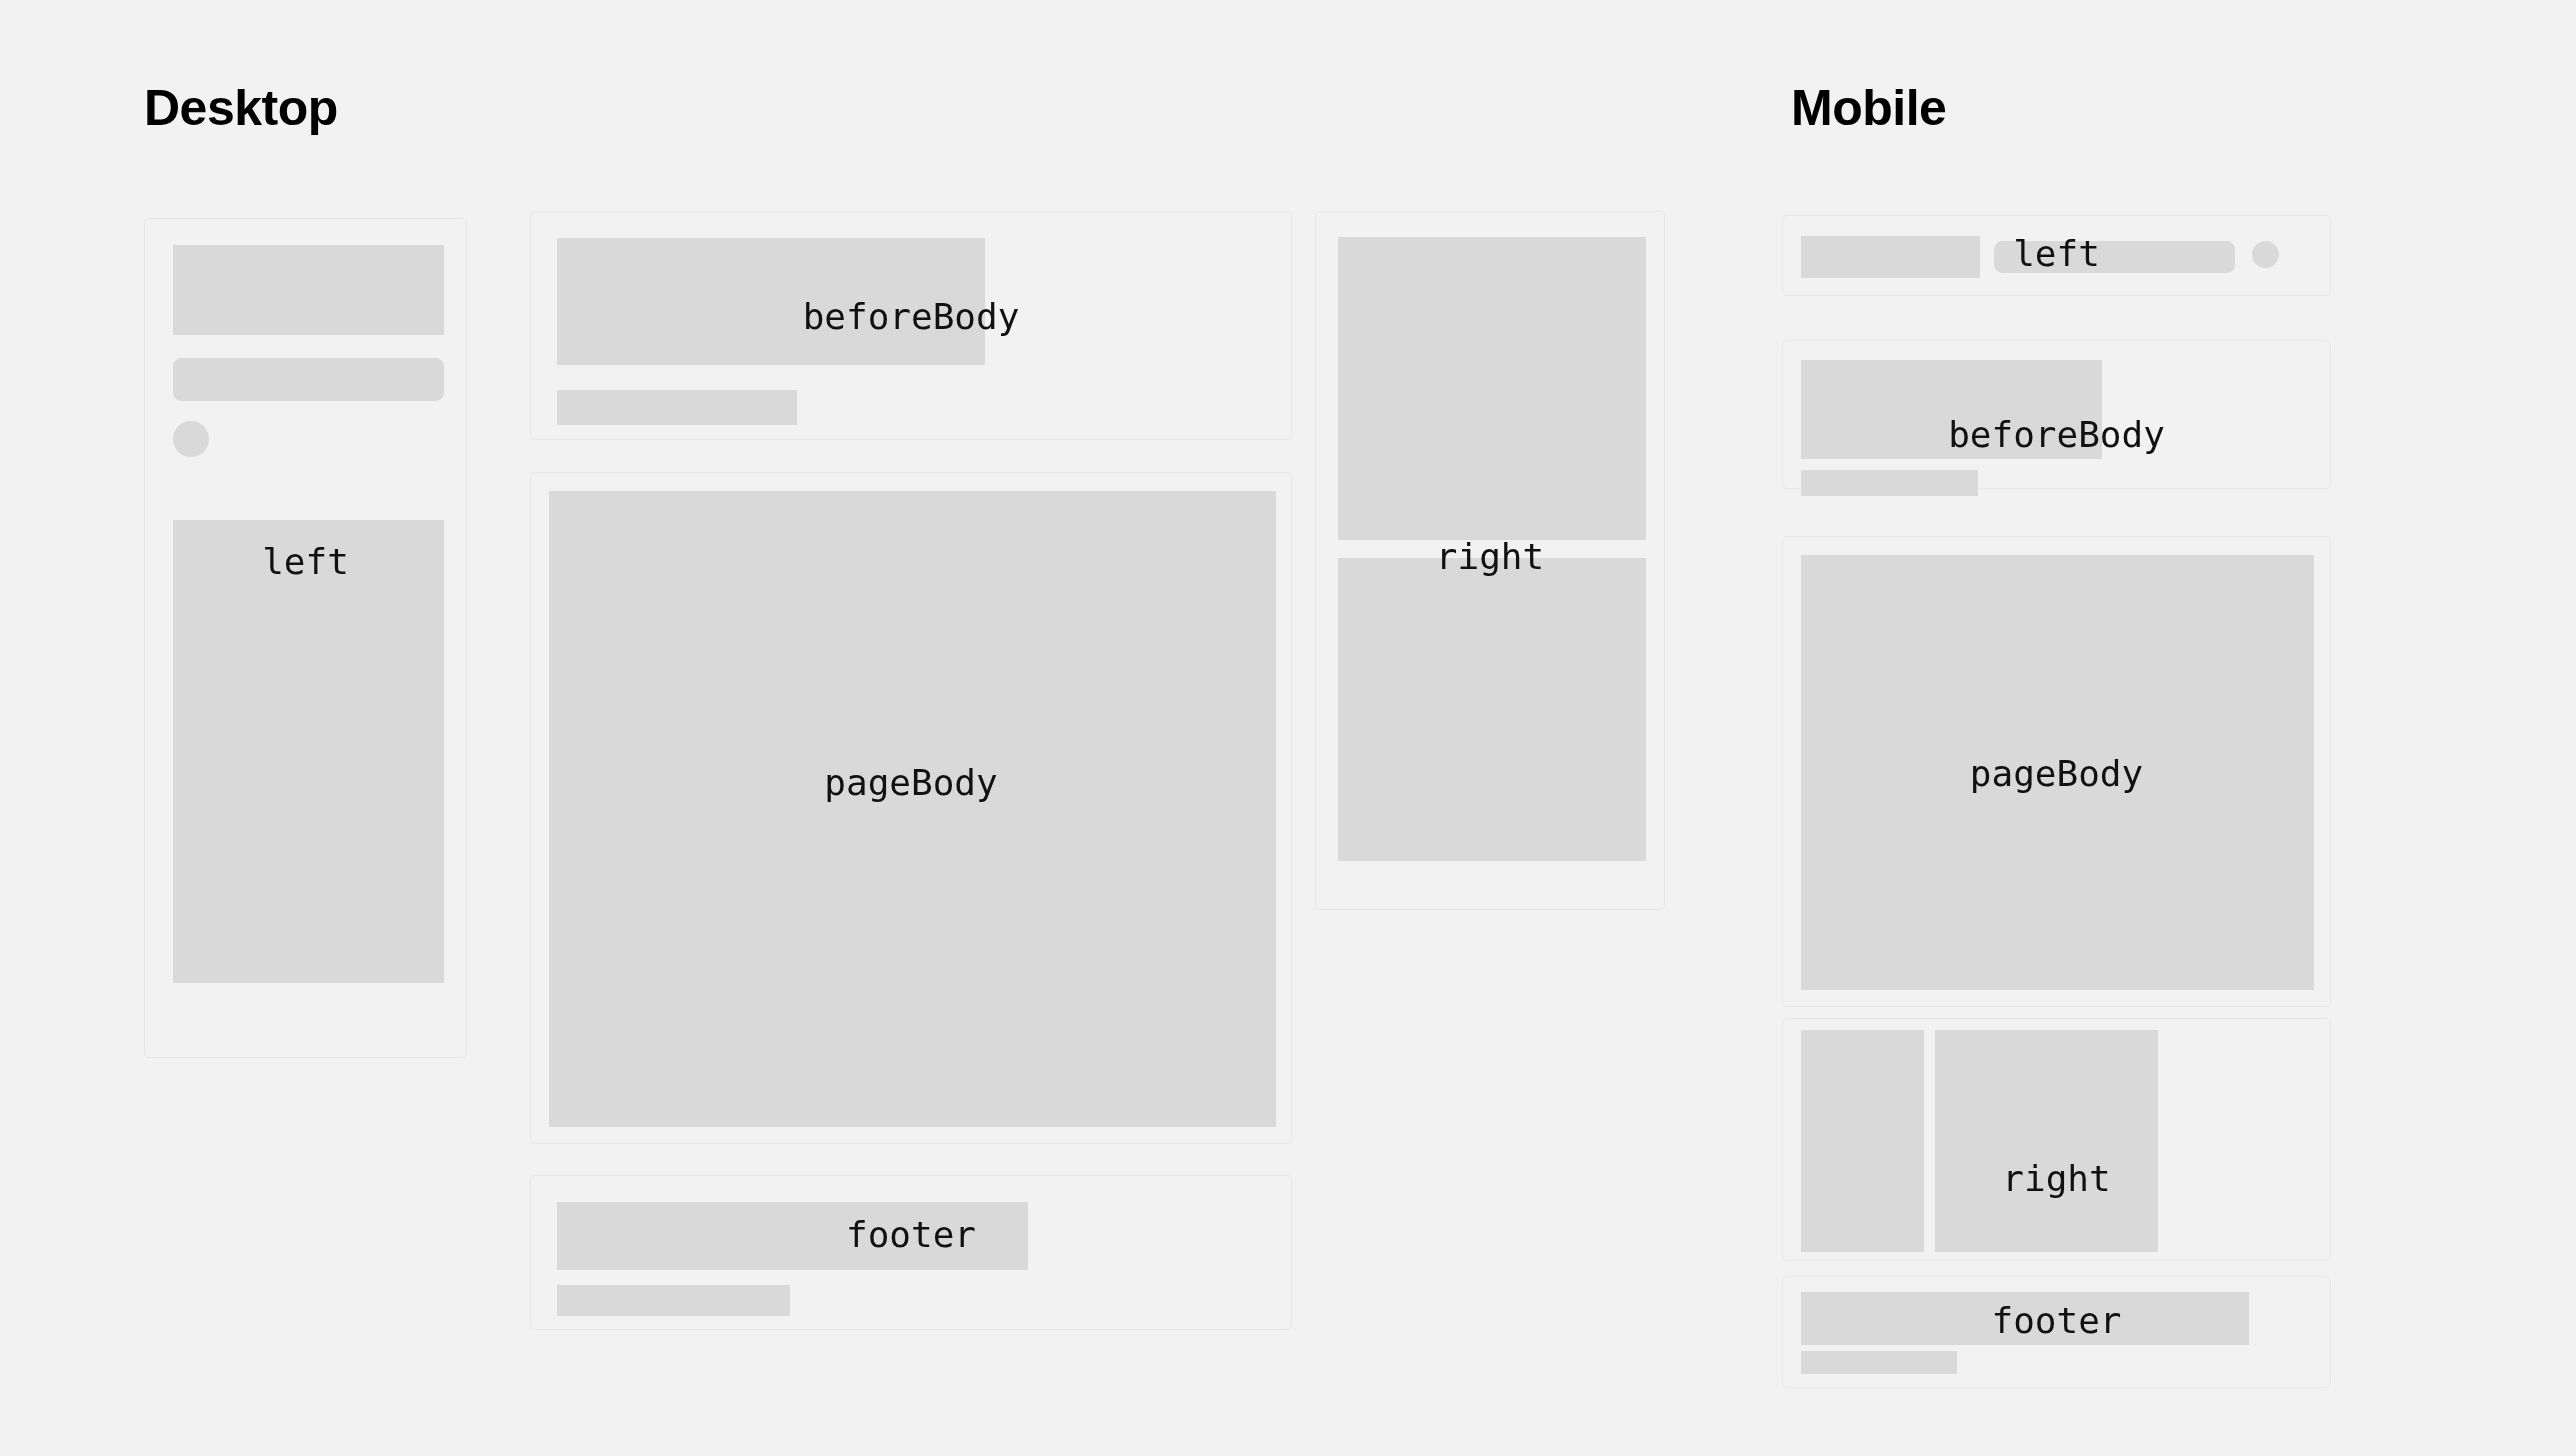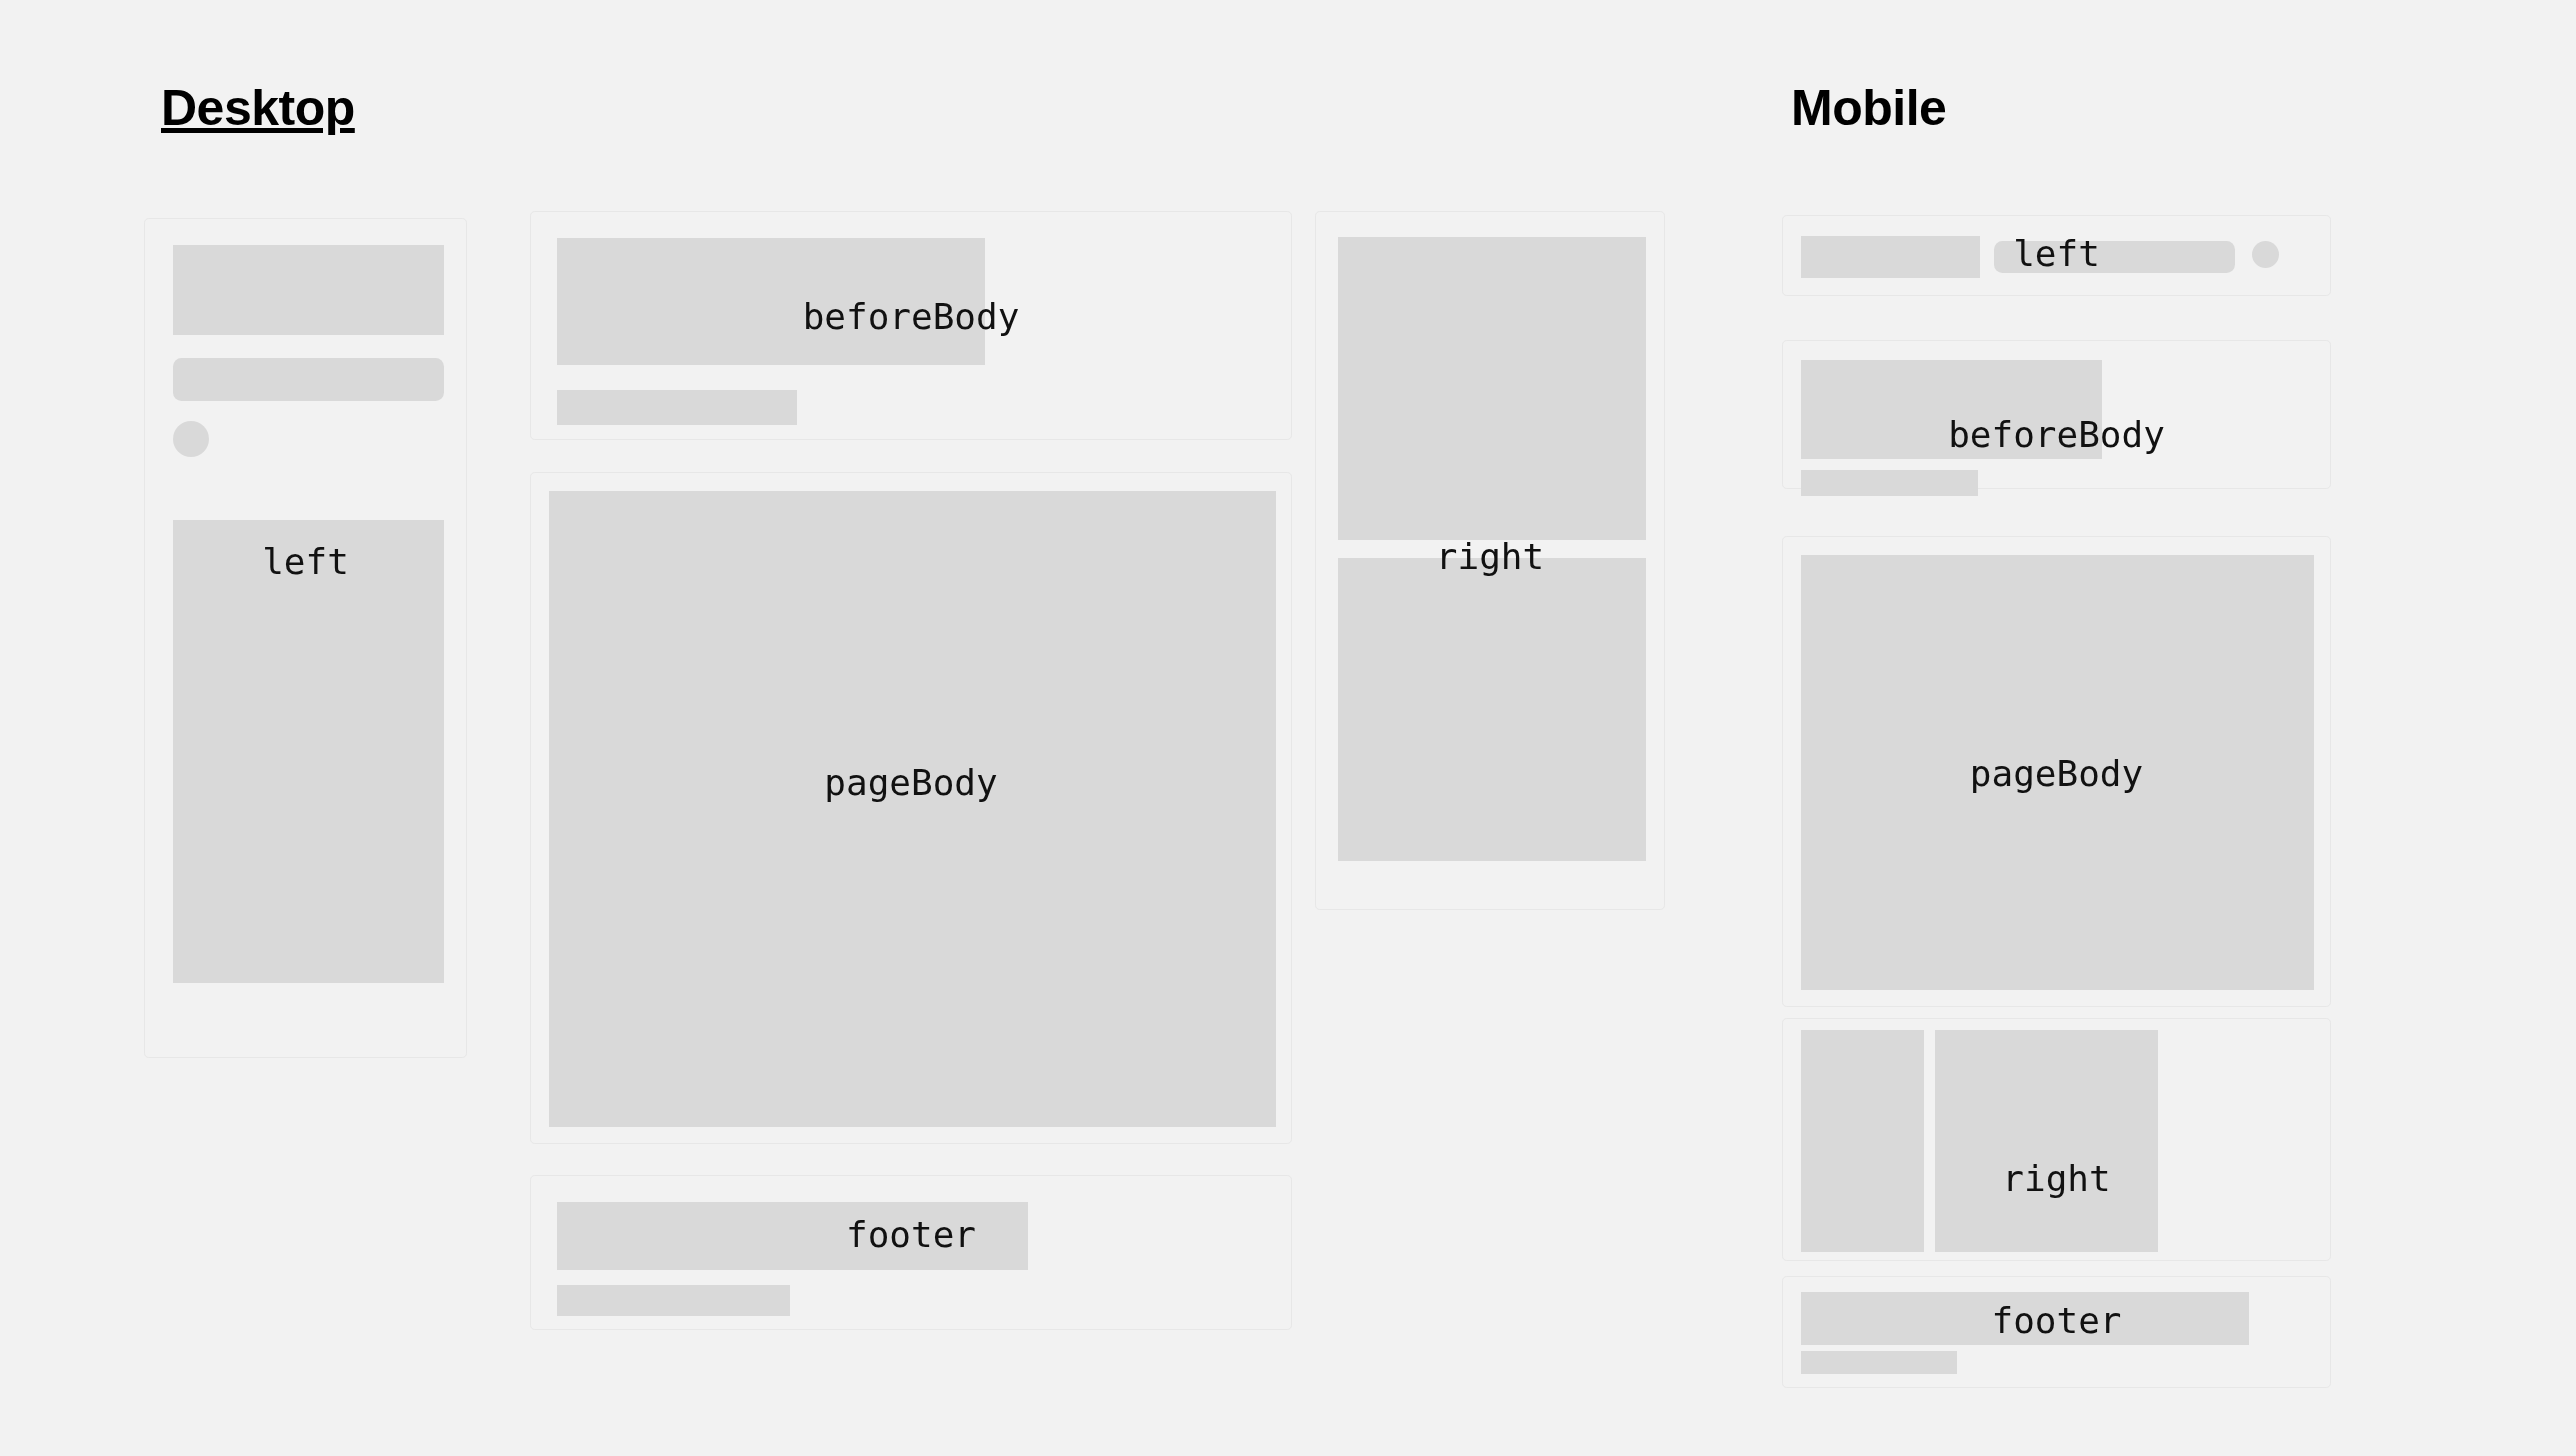--- a/index.html
+++ b/index.html
@@ -24,21 +24,21 @@
   .section-title {
     position: absolute;
     font-family: "Liberation Sans", sans-serif;
     font-weight: bold;
     font-size: 50px;
     line-height: 1;
     color: #000000;
     letter-spacing: -0.5px;
     white-space: nowrap;
   }
-  #title-desktop { left: 161px; top: 83px; text-decoration: underline; }
+  #title-desktop { left: 144px; top: 83px; }
   #title-mobile  { left: 1791px; top: 83px; }
 
   
   .card {
     position: absolute;
     background: #f2f2f2;
     border: 0.9px solid #e7e7e7;
     border-radius: 4.7px;
   }
 

